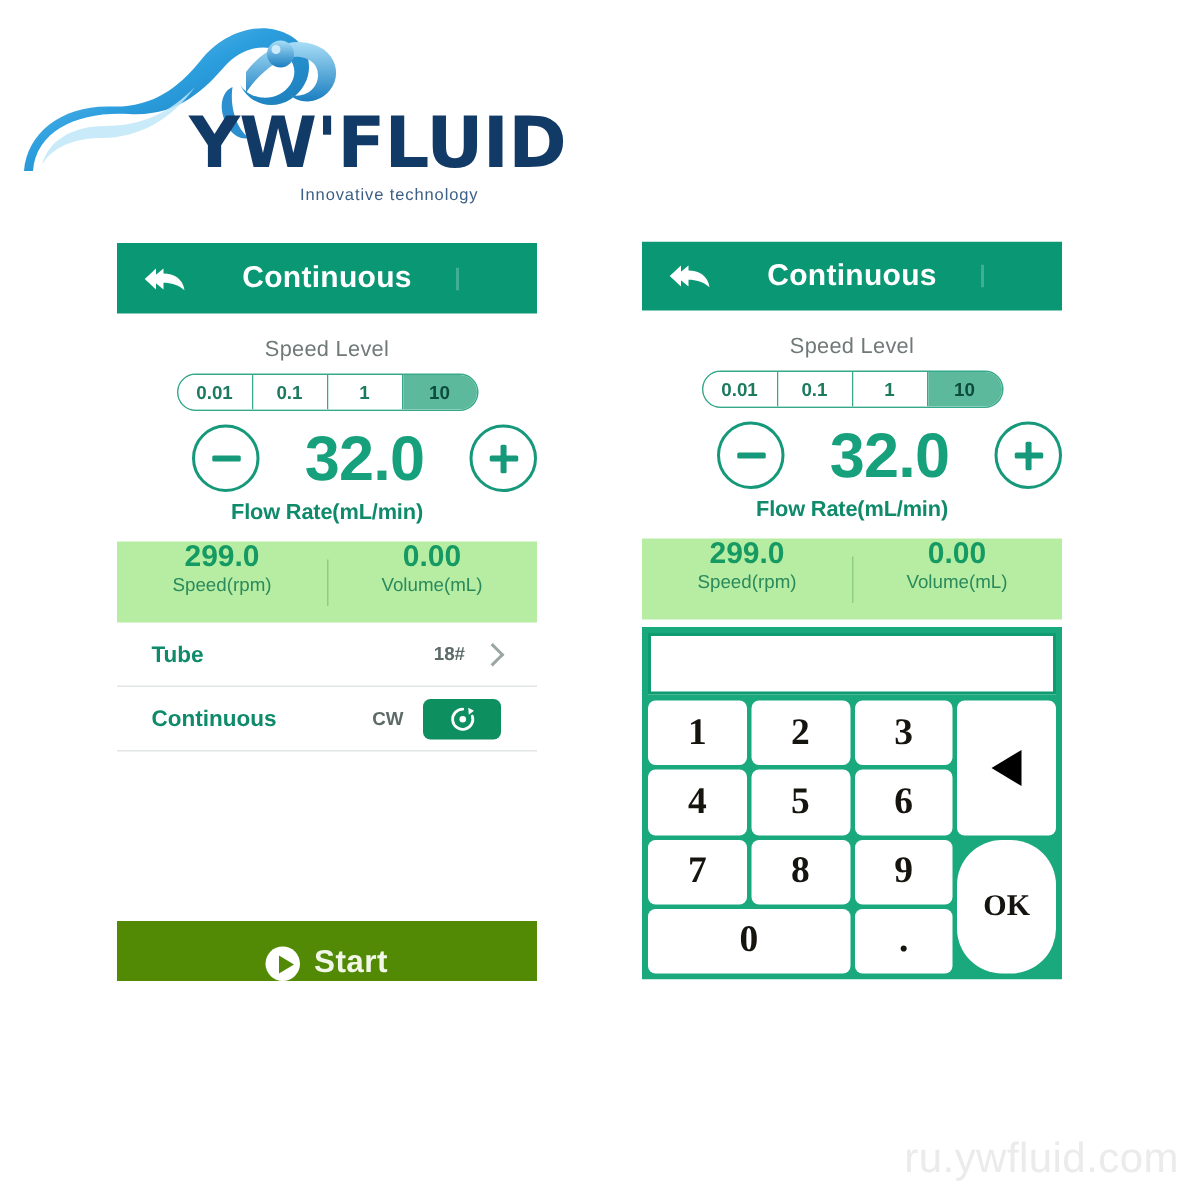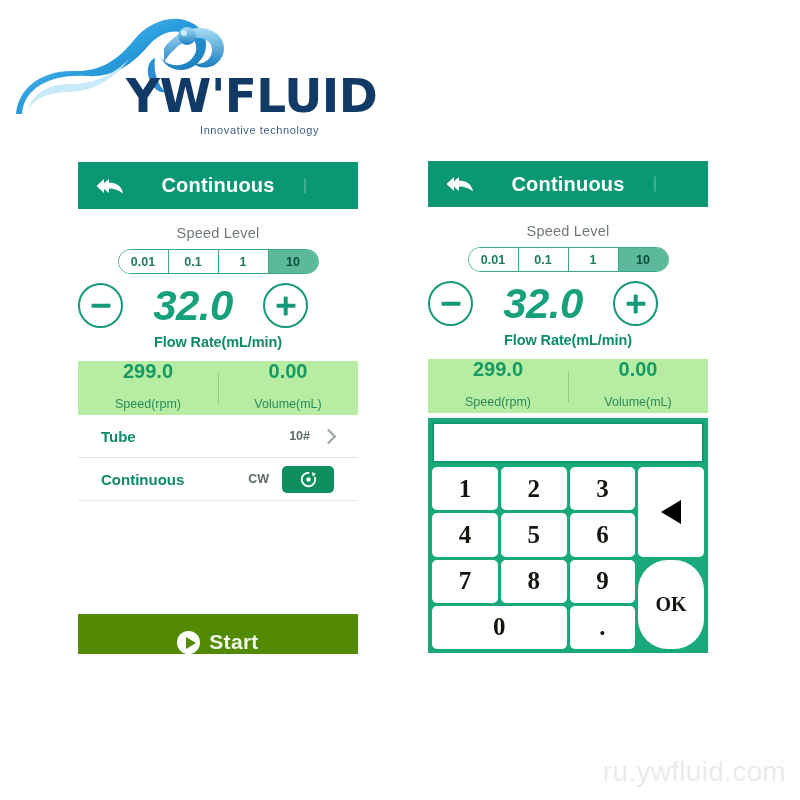--- a/index.html
+++ b/index.html
@@ -124,23 +124,22 @@
   .seg-item.active {
     background: #5cb99c;
     color: #0d4c3a;
   }
 
   
   .flow-row {
     margin-top: 9px;
     display: flex;
     align-items: center;
-    justify-content: flex-start;
+    justify-content: flex-end;
     gap: 16px;
-    font-style: italic;
   }
   .circ {
     width: 41px;
     height: 41px;
     border: 2.2px solid #15997a;
     border-radius: 50%;
     position: relative;
     flex: none;
   }
   .circ::before {
@@ -194,21 +193,21 @@
   }
   .readout-v {
     font-size: 20px;
     font-weight: bold;
     color: #149a62;
     line-height: 1.05;
   }
   .readout-l {
     font-size: 12.5px;
     color: #2a8a5c;
-    margin-top: 15px;
+    margin-top: 1px;
   }
   .readout-div {
     position: absolute;
     left: 50%;
     top: 12px;
     width: 1.3px;
     height: 31px;
     background: #8fcf7c;
   }
 
@@ -412,21 +411,21 @@
     </div>
     <div class="readout-div"></div>
     <div class="readout-cell">
       <div class="readout-v">0.00</div>
       <div class="readout-l">Volume(mL)</div>
     </div>
   </div>
 
   <div class="row">
     <div class="row-label">Tube</div>
-    <div class="row-value">10#</div>
+    <div class="row-value">18#</div>
     <div class="chev"></div>
   </div>
 
   <div class="row">
     <div class="row-label">Continuous</div>
     <div class="row-value">CW</div>
     <div class="dir-btn">
       <svg width="21" height="21" viewBox="0 0 24 24">
         <path d="M12 4.3 A7.7 7.7 0 1 0 19.3 9.6" fill="none" stroke="#ffffff" stroke-width="2.1" stroke-linecap="round"></path>
         <path d="M16.2 3.3 L20.6 5.6 L16.6 8.6 Z" fill="#ffffff"></path>

